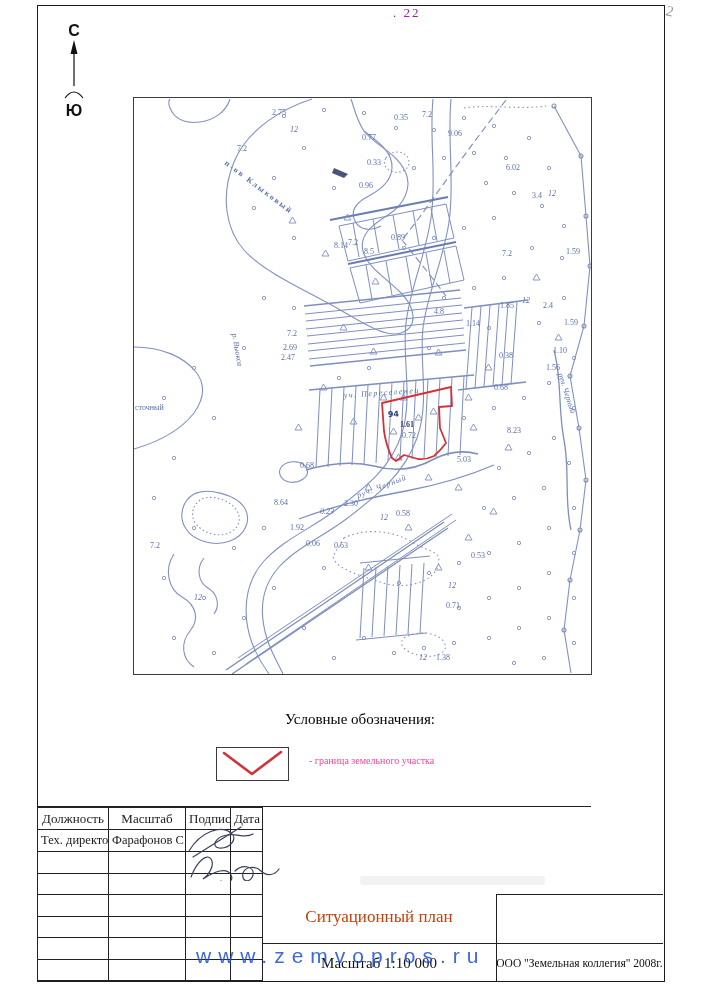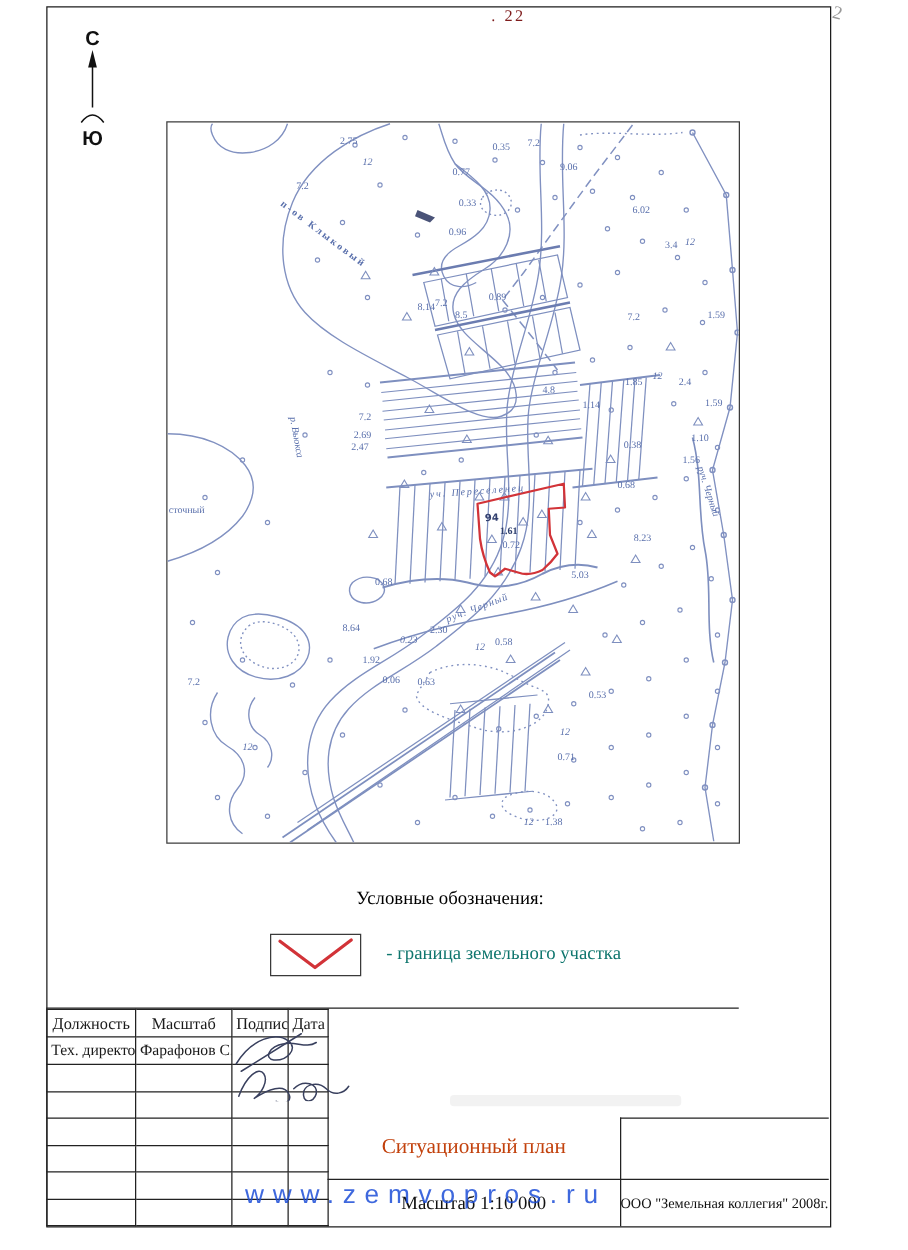--- a/index.html
+++ b/index.html
@@ -2,21 +2,21 @@
 <html><head>
 <meta charset="utf-8">
 <style>
   html,body{margin:0;padding:0}
   body{width:726px;height:1000px;position:relative;background:#ffffff;
        font-family:"Liberation Serif","DejaVu Serif",serif;color:#1a1a1a;overflow:hidden}
 
   .sheet-border{position:absolute;left:37px;top:5px;width:626px;height:975px;
                 border:1.6px solid #1c1c1c;background:#fff}
 
-  .note{position:absolute;color:#7f1d1d;font-family:"Liberation Serif",serif}
+  .note{position:absolute;color:#a21caf;font-family:"Liberation Serif",serif}
   .note-top-center{left:393px;top:5px;font-size:13px;letter-spacing:2px}
   .note-top-right{left:666px;top:3px;font-size:15px;transform:rotate(14deg);color:#9a9a9a}
 
   .compass{position:absolute;left:46px;top:20px;width:60px;height:102px}
   .compass text{font-family:"Liberation Sans",sans-serif;font-size:16px;font-weight:bold;fill:#111}
 
   .map-wrap{position:absolute;left:133px;top:97px;width:457px;height:576px;
             border:1.5px solid #3c3c3c;background:#fff}
   .map-svg{position:absolute;left:0;top:0}
   .blue{stroke:#8191c1;fill:none;stroke-width:1.1}
@@ -28,21 +28,21 @@
   .map-ann.dark{fill:#2e3f6e;font-weight:bold}
   .map-ann.hand{fill:#33406f;font-family:"DejaVu Sans",sans-serif;font-weight:bold}
   #map-dots circle{stroke:#8191c1;fill:none;stroke-width:0.9}
   #map-tris path{stroke:#7e8fbf;fill:none;stroke-width:0.9}
   .parcel{stroke:#d23338;stroke-width:1.8;fill:none;stroke-linejoin:round}
 
   .legend-title{position:absolute;left:250px;top:711px;width:220px;text-align:center;
                 font-size:15px;color:#000000}
   .legend-box{position:absolute;left:216px;top:747px;width:71px;height:32px;
               border:1.5px solid #3a3a3a;background:#fff}
-  .legend-label{position:absolute;left:309px;top:755px;font-size:15px;color:#0f766e}
+  .legend-label{position:absolute;left:309px;top:755px;font-size:10px;color:#ec4899}
 
   .titleblock{position:absolute;left:37px;top:806px;width:554px;height:174px;
               border-top:1.5px solid #222;background:transparent}
   table.tb-left{border-collapse:collapse;table-layout:fixed;width:225px;height:174px;
                 position:absolute;left:0;top:0;font-size:12.5px}
   table.tb-left td,table.tb-left th{border:1.2px solid #222;padding:0 3px;
                 font-weight:normal;text-align:left;overflow:hidden;white-space:nowrap}
   table.tb-left th{text-align:center;font-size:13px}
   .sig-overlay{position:absolute;left:146px;top:18px;width:116px;height:56px;pointer-events:none}
   .sig-overlay path{stroke:#39405e;stroke-width:1.2;fill:none;stroke-linecap:round}

